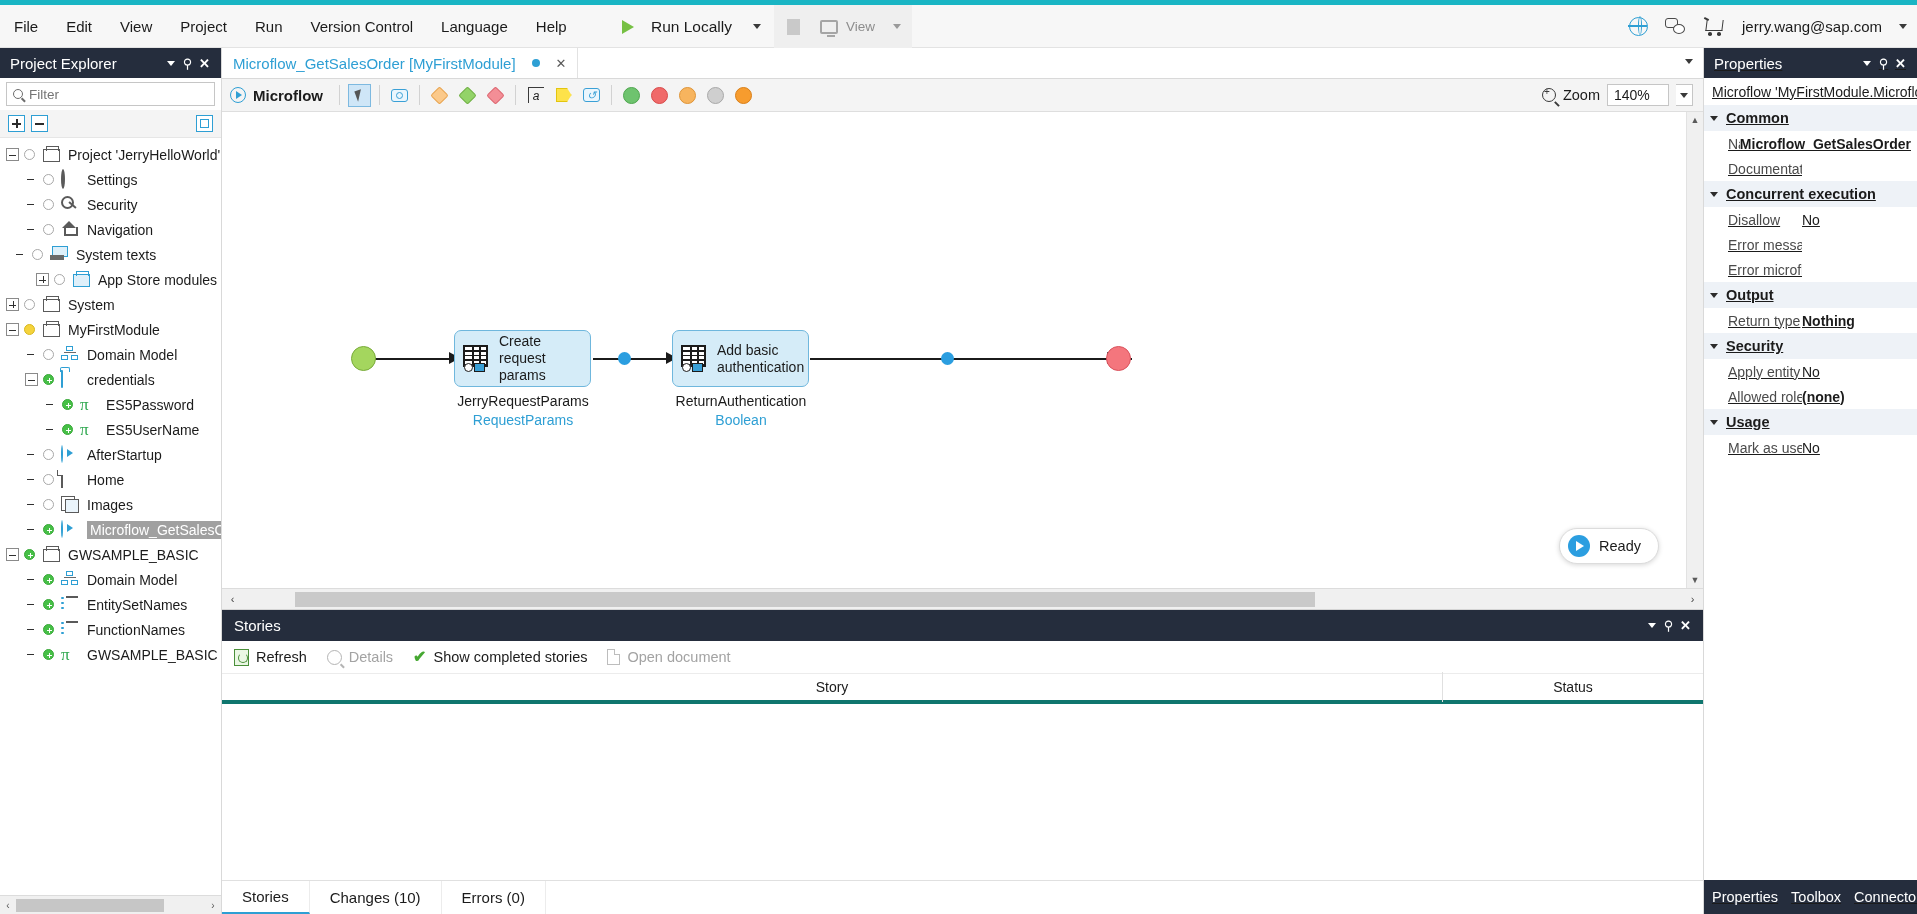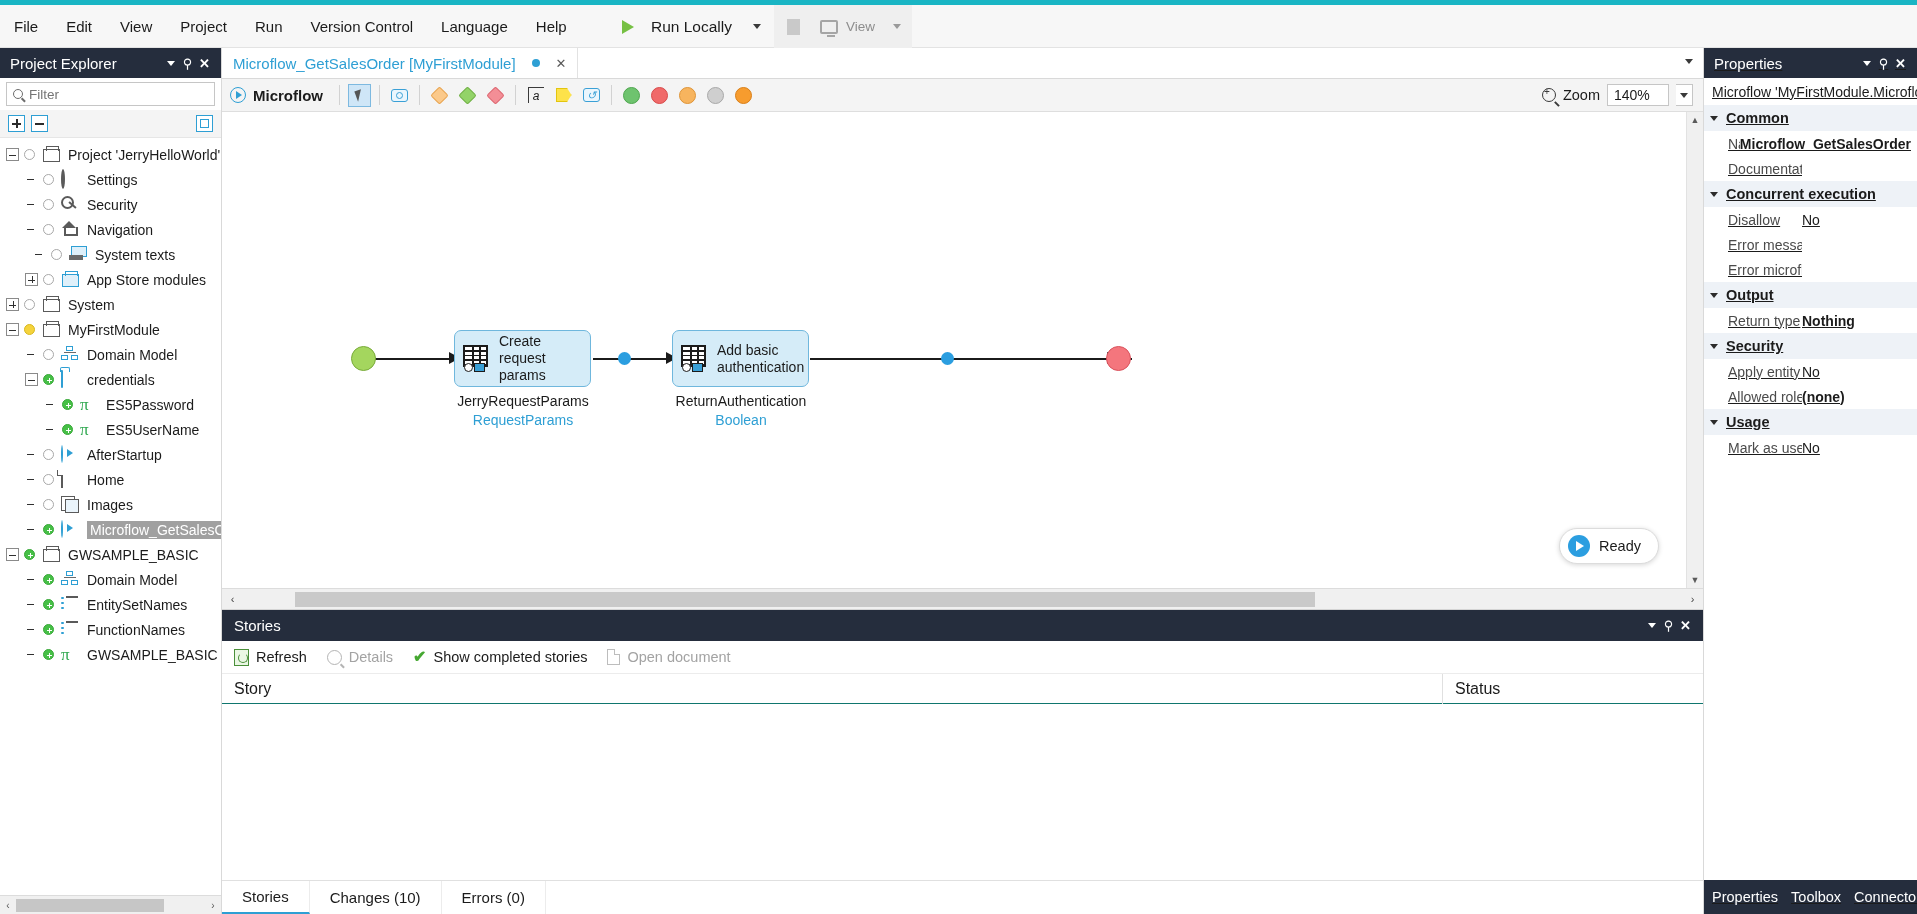--- a/index.html
+++ b/index.html
@@ -212,21 +212,21 @@
   .dk-item{display:flex;align-items:center;gap:7px;font-size:14.5px;}
   .dk-item.dim{color:#a3a3a3;}
   .refresh-ic{width:15px;height:17px;border:1.4px solid #4a8f3a;background:#eaf7e4;position:relative;}
   .refresh-ic:after{content:"";position:absolute;left:2.5px;top:3px;width:8px;height:8px;border:1.6px solid #4a8f3a;border-top-color:transparent;border-radius:50%;}
   .details-ic{width:15px;height:15px;border:1.6px solid #b4b4b4;border-radius:50%;position:relative;}
   .details-ic:after{content:"";position:absolute;right:-4px;bottom:-3px;width:5px;height:1.6px;background:#b4b4b4;transform:rotate(45deg);}
   .check-ic{color:#46a832;font-size:16px;font-weight:bold;line-height:1;}
   .opendoc-ic{width:13px;height:16px;border:1.4px solid #bdbdbd;position:relative;}
   .opendoc-ic:after{content:"";position:absolute;right:-1px;top:-1px;width:5px;height:5px;background:#fff;border-left:1.4px solid #bdbdbd;border-bottom:1.4px solid #bdbdbd;}
   .story-table{flex:1;display:flex;flex-direction:column;background:#fff;min-height:0;}
-  .story-head{height:30px;flex:none;display:flex;align-items:center;border-bottom:1px solid #0f766e;font-size:16px;}
+  .story-head{height:30px;flex:none;display:flex;align-items:center;border-bottom:4px solid #0f766e;font-size:14px;text-align:center;}
   .sh-story{flex:1;padding:0 12px;}
   .sh-div{width:1px;height:30px;background:#e0e0e0;}
   .sh-status{width:260px;padding:0 12px;}
   .story-body{flex:1;}
   .dock-tabs{height:34px;flex:none;display:flex;align-items:stretch;border-top:1px solid #e0e0e0;background:#fff;}
   .dk-tab{display:flex;align-items:center;padding:0 20px;font-size:15px;border-right:1px solid #ececec;}
   .dk-tab.active{font-weight:normal;border-bottom:2px solid #2e9fd4;}
 
   
   .right-col{width:214px;flex:none;display:flex;flex-direction:column;border-left:1px solid #d9d9d9;background:#fff;text-decoration:underline;}
@@ -272,20 +272,33 @@
         <div class="view-btn">
           <span class="monitor-ic"></span>
           <span>View</span>
         </div>
         <div class="caret-btn">
             <span class="caret dim"></span>
           </div>
       </div>
     </div>
 
+    <div class="topright">
+      <span class="globe"></span>
+      <span class="chat-ic">
+          <i class="bub1"></i>
+          <i class="bub2"></i>
+        </span>
+      <span class="cart-ic">
+          <i class="cart-w1"></i>
+          <i class="cart-w2"></i>
+        </span>
+      <span class="user-email">jerry.wang@sap.com</span>
+      <span class="caret"></span>
+    </div>
   </div>
 
   <div class="body-row">
 
     <div class="left-col">
       <div class="panel-header">
         <span class="title">Project Explorer</span>
         <span class="hdr-btn">
             <i class="hdr-caret"></i>
           </span>
@@ -321,27 +334,27 @@
             <span class="dot"></span>
             <span class="ticon"><span class="ic-key"></span></span>
             <span class="tlabel">Security</span>
           </div>
           <div class="trow" style="padding-left: 25px;">
             <span class="exp none"></span>
             <span class="dot"></span>
             <span class="ticon"><span class="ic-home"></span></span>
             <span class="tlabel">Navigation</span>
           </div>
-          <div class="trow" style="padding-left: 33px;">
+          <div class="trow" style="padding-left: 14px;">
             <span class="exp none"></span>
             <span class="dot"></span>
             <span class="ticon"><span class="ic-sys"></span></span>
             <span class="tlabel">System texts</span>
           </div>
-          <div class="trow" style="padding-left: 25px;">
+          <div class="trow" style="padding-left: 36px;">
             <span class="exp plus"></span>
             <span class="dot"></span>
             <span class="ticon"><span class="ic-cube blue"></span></span>
             <span class="tlabel">App Store modules</span>
           </div>
           <div class="trow" style="padding-left: 6px;">
             <span class="exp plus"></span>
             <span class="dot"></span>
             <span class="ticon"><span class="ic-cube"></span></span>
             <span class="tlabel">System</span>

